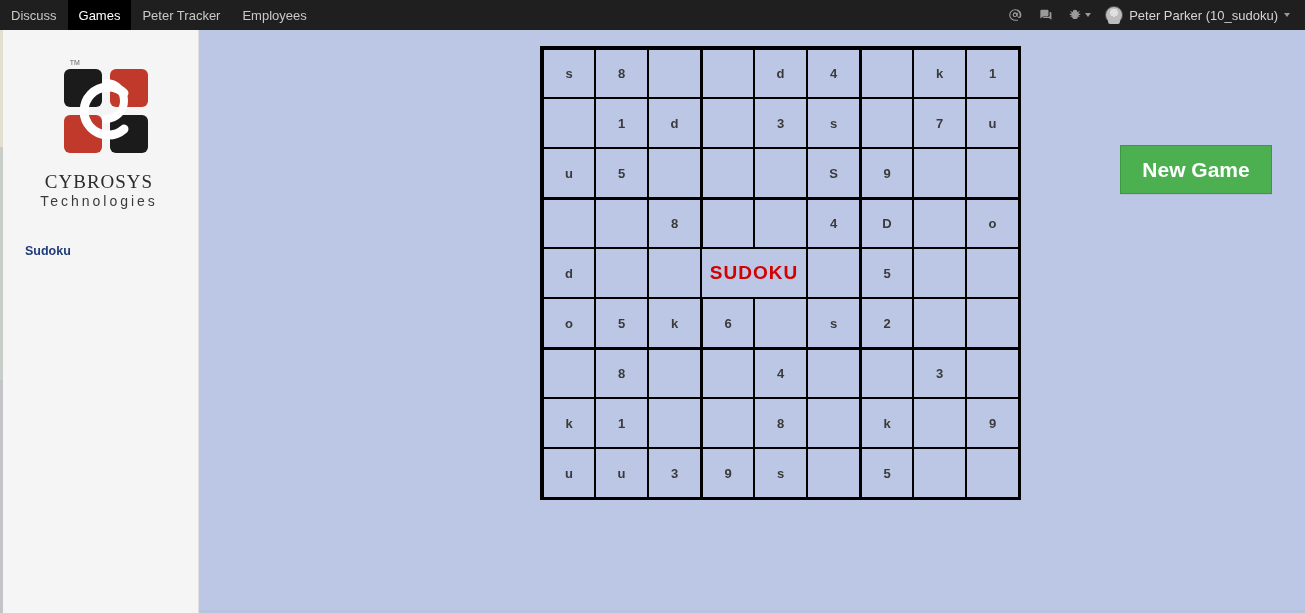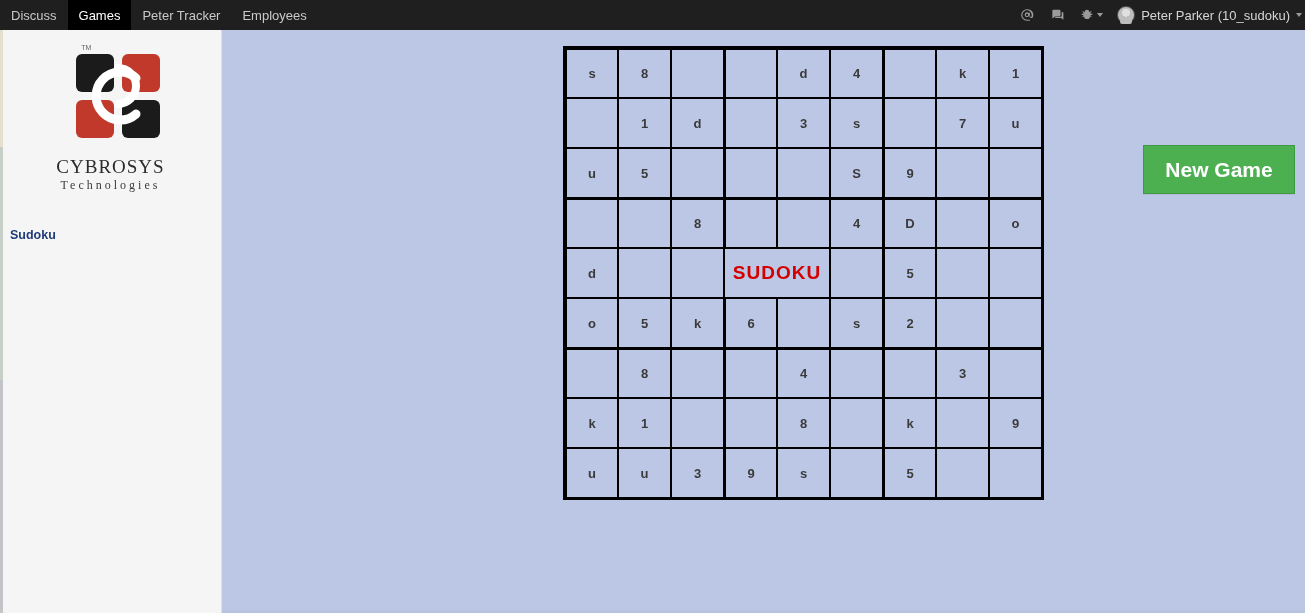--- a/index.html
+++ b/index.html
@@ -22,56 +22,56 @@
     display: flex; align-items: center;
     cursor: pointer;
     color: #c9c9c9;
     border-top: 1px solid transparent;
   }
   .topnav .menu a.active {
     background: #000;
     color: #ffffff;
   }
   .topnav .spacer { flex: 1; }
-  .topnav .right { display: flex; align-items: center; gap: 14px; padding-right: 3px; color: #9a9a9a; }
+  .topnav .right { display: flex; align-items: center; gap: 14px; padding-right: 15px; color: #9a9a9a; }
   .ico { display: inline-flex; align-items: center; justify-content: center; width: 16px; height: 16px; }
   .ico svg { width: 14px; height: 14px; fill: #9a9a9a; }
   .bug { display:flex; align-items:center; gap:2px;}
   .caret { width:0;height:0;border-left:3px solid transparent;border-right:3px solid transparent;border-top:4px solid #9a9a9a; display:inline-block;}
   .user { display:flex; align-items:center; gap:6px; color:#d5d5d5; cursor:pointer;}
   .avatar {
     width:18px;height:18px;border-radius:50%;
     background: radial-gradient(circle at 50% 35%, #e0e0e0 0 30%, #bdbdbd 31% 100%);
     border:1px solid #555;
     position:relative;
   }
   .avatar::after{
     content:""; position:absolute; bottom:-1px; left:2px; right:2px; height:7px;
     background:#bdbdbd; border-radius:6px 6px 3px 3px;
   }
 
   
   .main { flex:1; display:flex; height: calc(100% - 30px); }
   .sidebar {
-    width: 222px;
+    width: 199px;
     background: #f5f5f5;
     border-right: 1px solid #e0e0e0;
-    padding: 0;
+    padding: 15px;
     display:flex; flex-direction:column;
   }
   .sidebar-edge-left {
     position:absolute; left:0; top:30px; bottom:0; width:3px;
     background: linear-gradient(#b49a5a 0 20%, #3c5c3e 20% 60%, #2a3440 60% 100%);
     opacity:.25;
   }
   .logo-wrap { padding: 16px 0 10px; text-align:center; }
   .logo-svg { width:100px; height:100px; }
   .logo-text { margin-top:6px; }
   .logo-text .t1 { font-family: Georgia, "Times New Roman", serif; font-size: 19px; letter-spacing:1px; color:#2c2c2c; font-weight:500;}
-  .logo-text .t2 { font-family: Liberation Serif, serif; font-size: 12px; letter-spacing:3px; color:#3b3b3b; }
+  .logo-text .t2 { font-family: Liberation Sans, sans-serif; font-size: 14px; letter-spacing:3px; color:#3b3b3b; }
   .tm { font-size:7px; vertical-align: top; color:#666; position:relative; top:-2px; left:28px;}
   .side-link { padding: 22px 10px 6px 10px; }
   .side-link a { color:#1f3b7a; font-size:12.5px; font-weight:600; cursor:pointer; }
 
   .content { flex:1; background:#bcc7e5; position:relative; }
 
   
   .grid {
     position:absolute;
     left: 341px; top: 16px;

